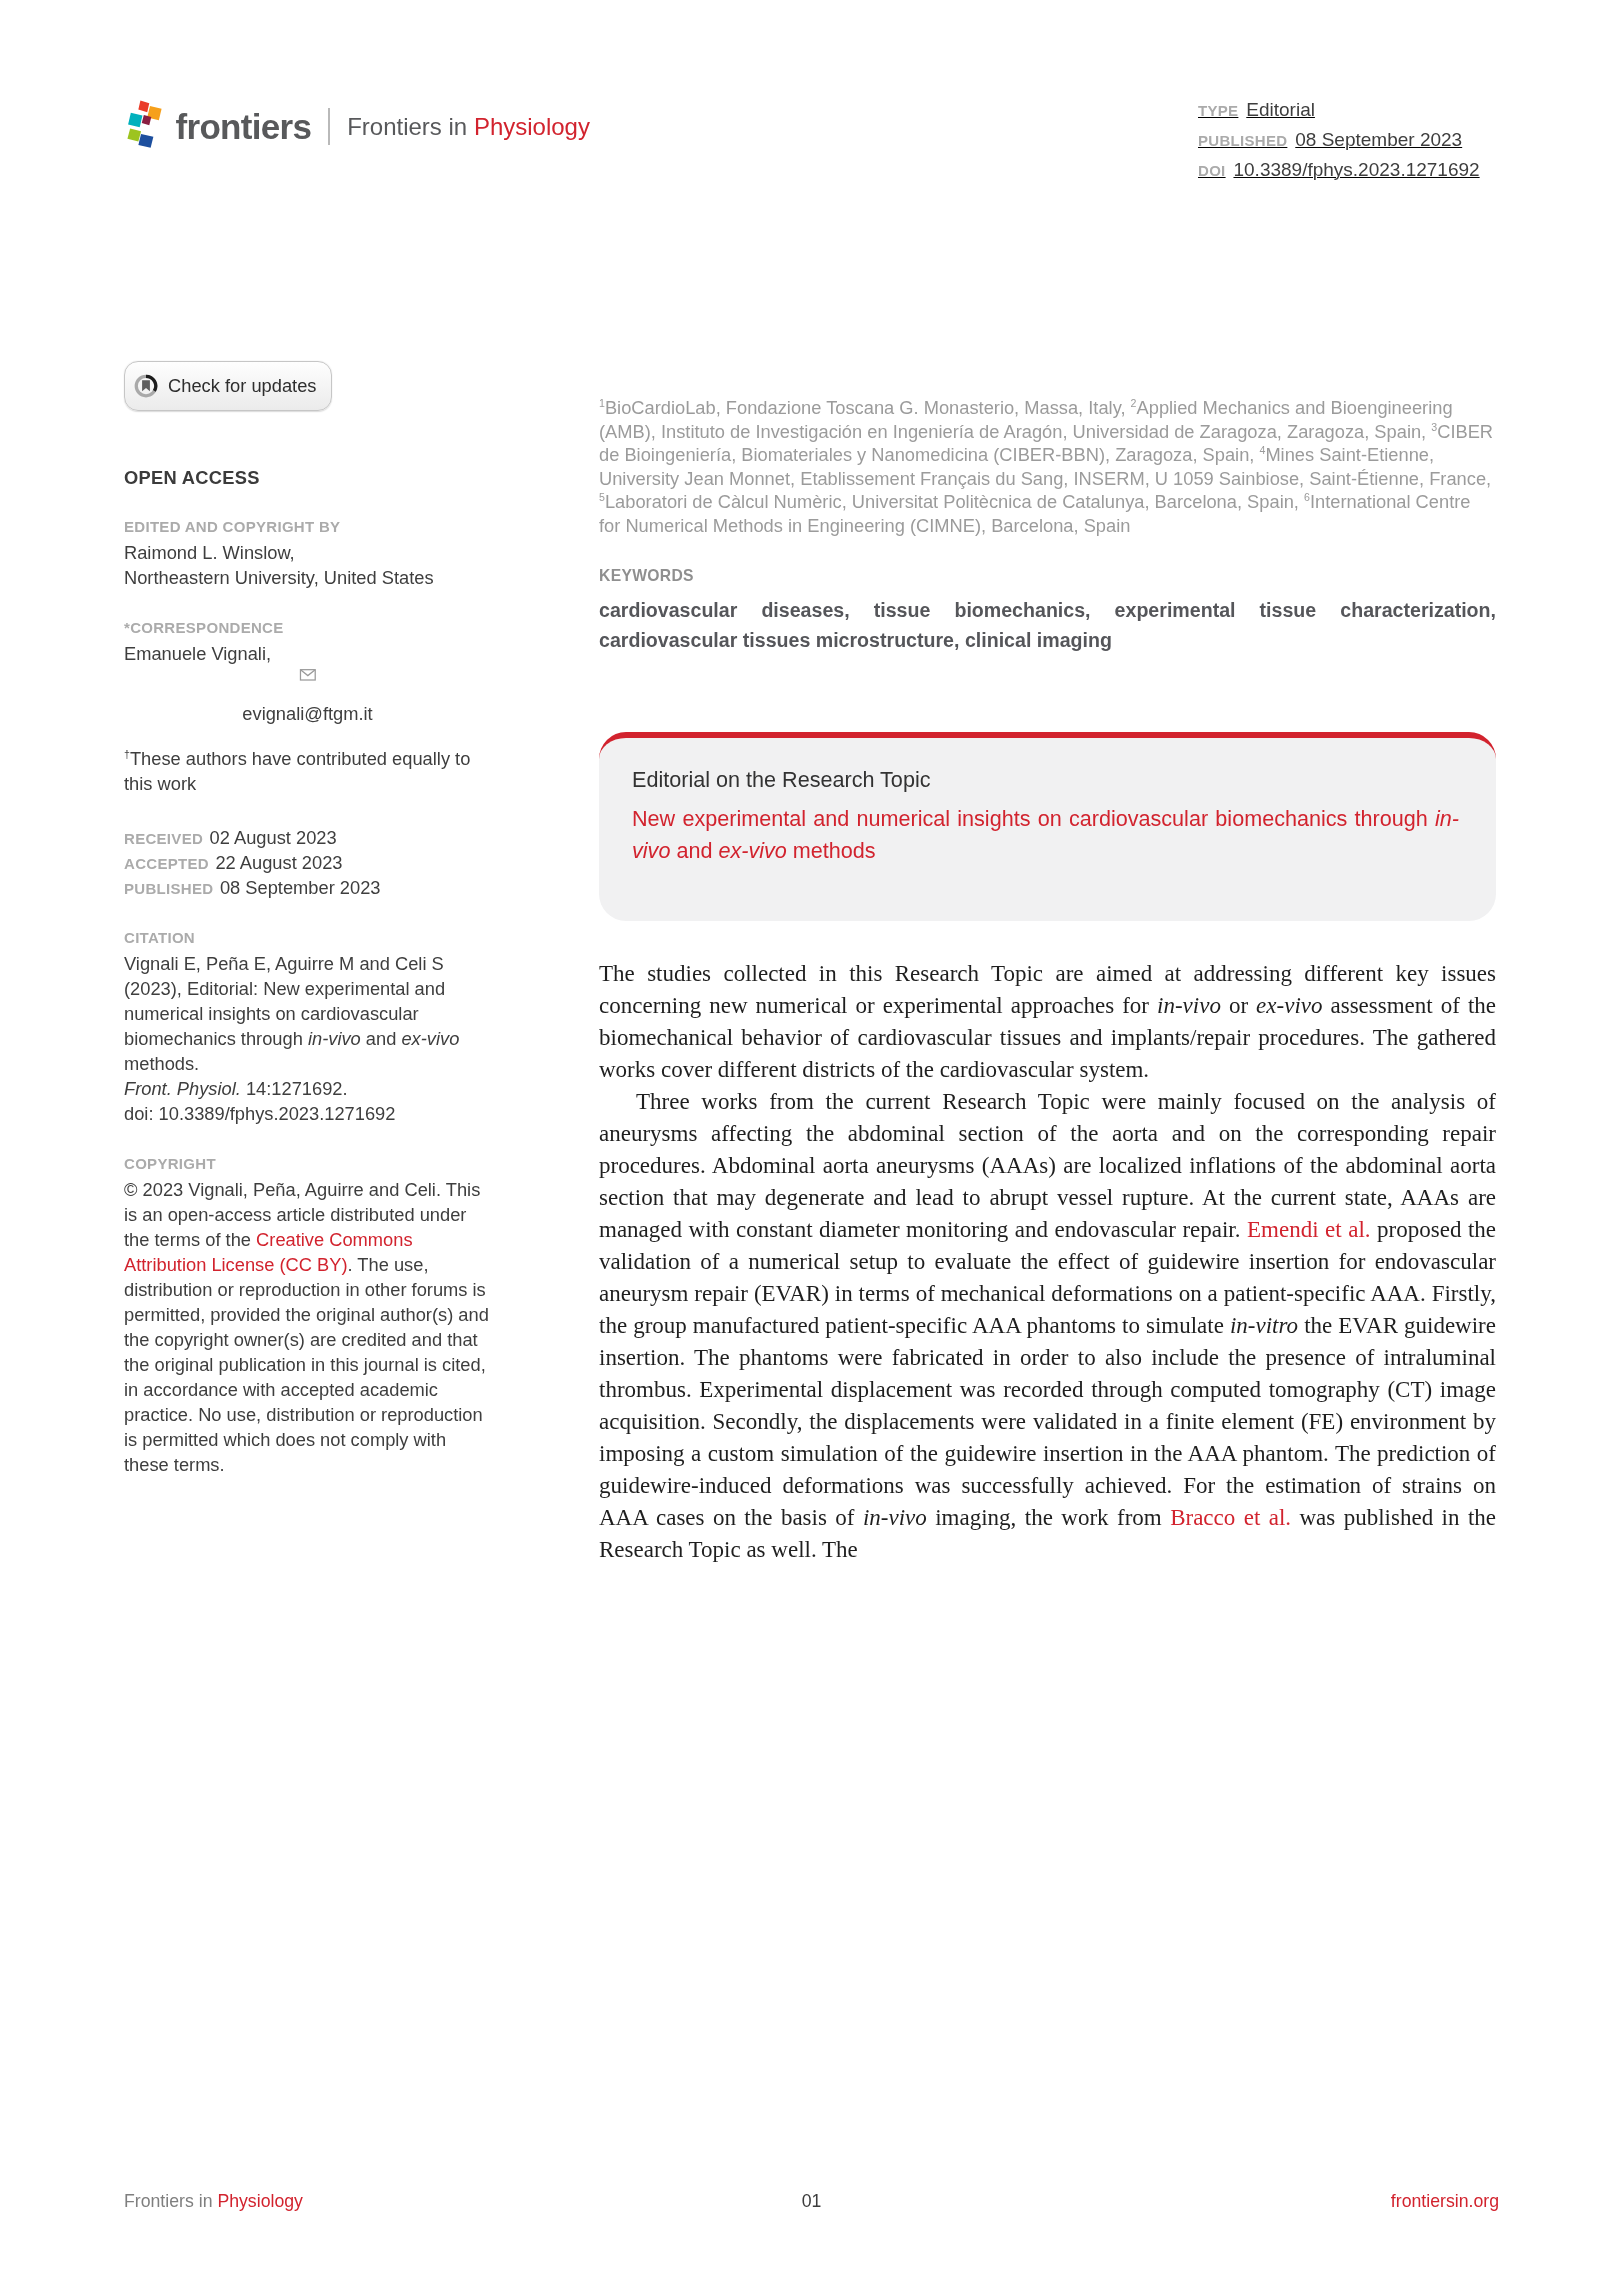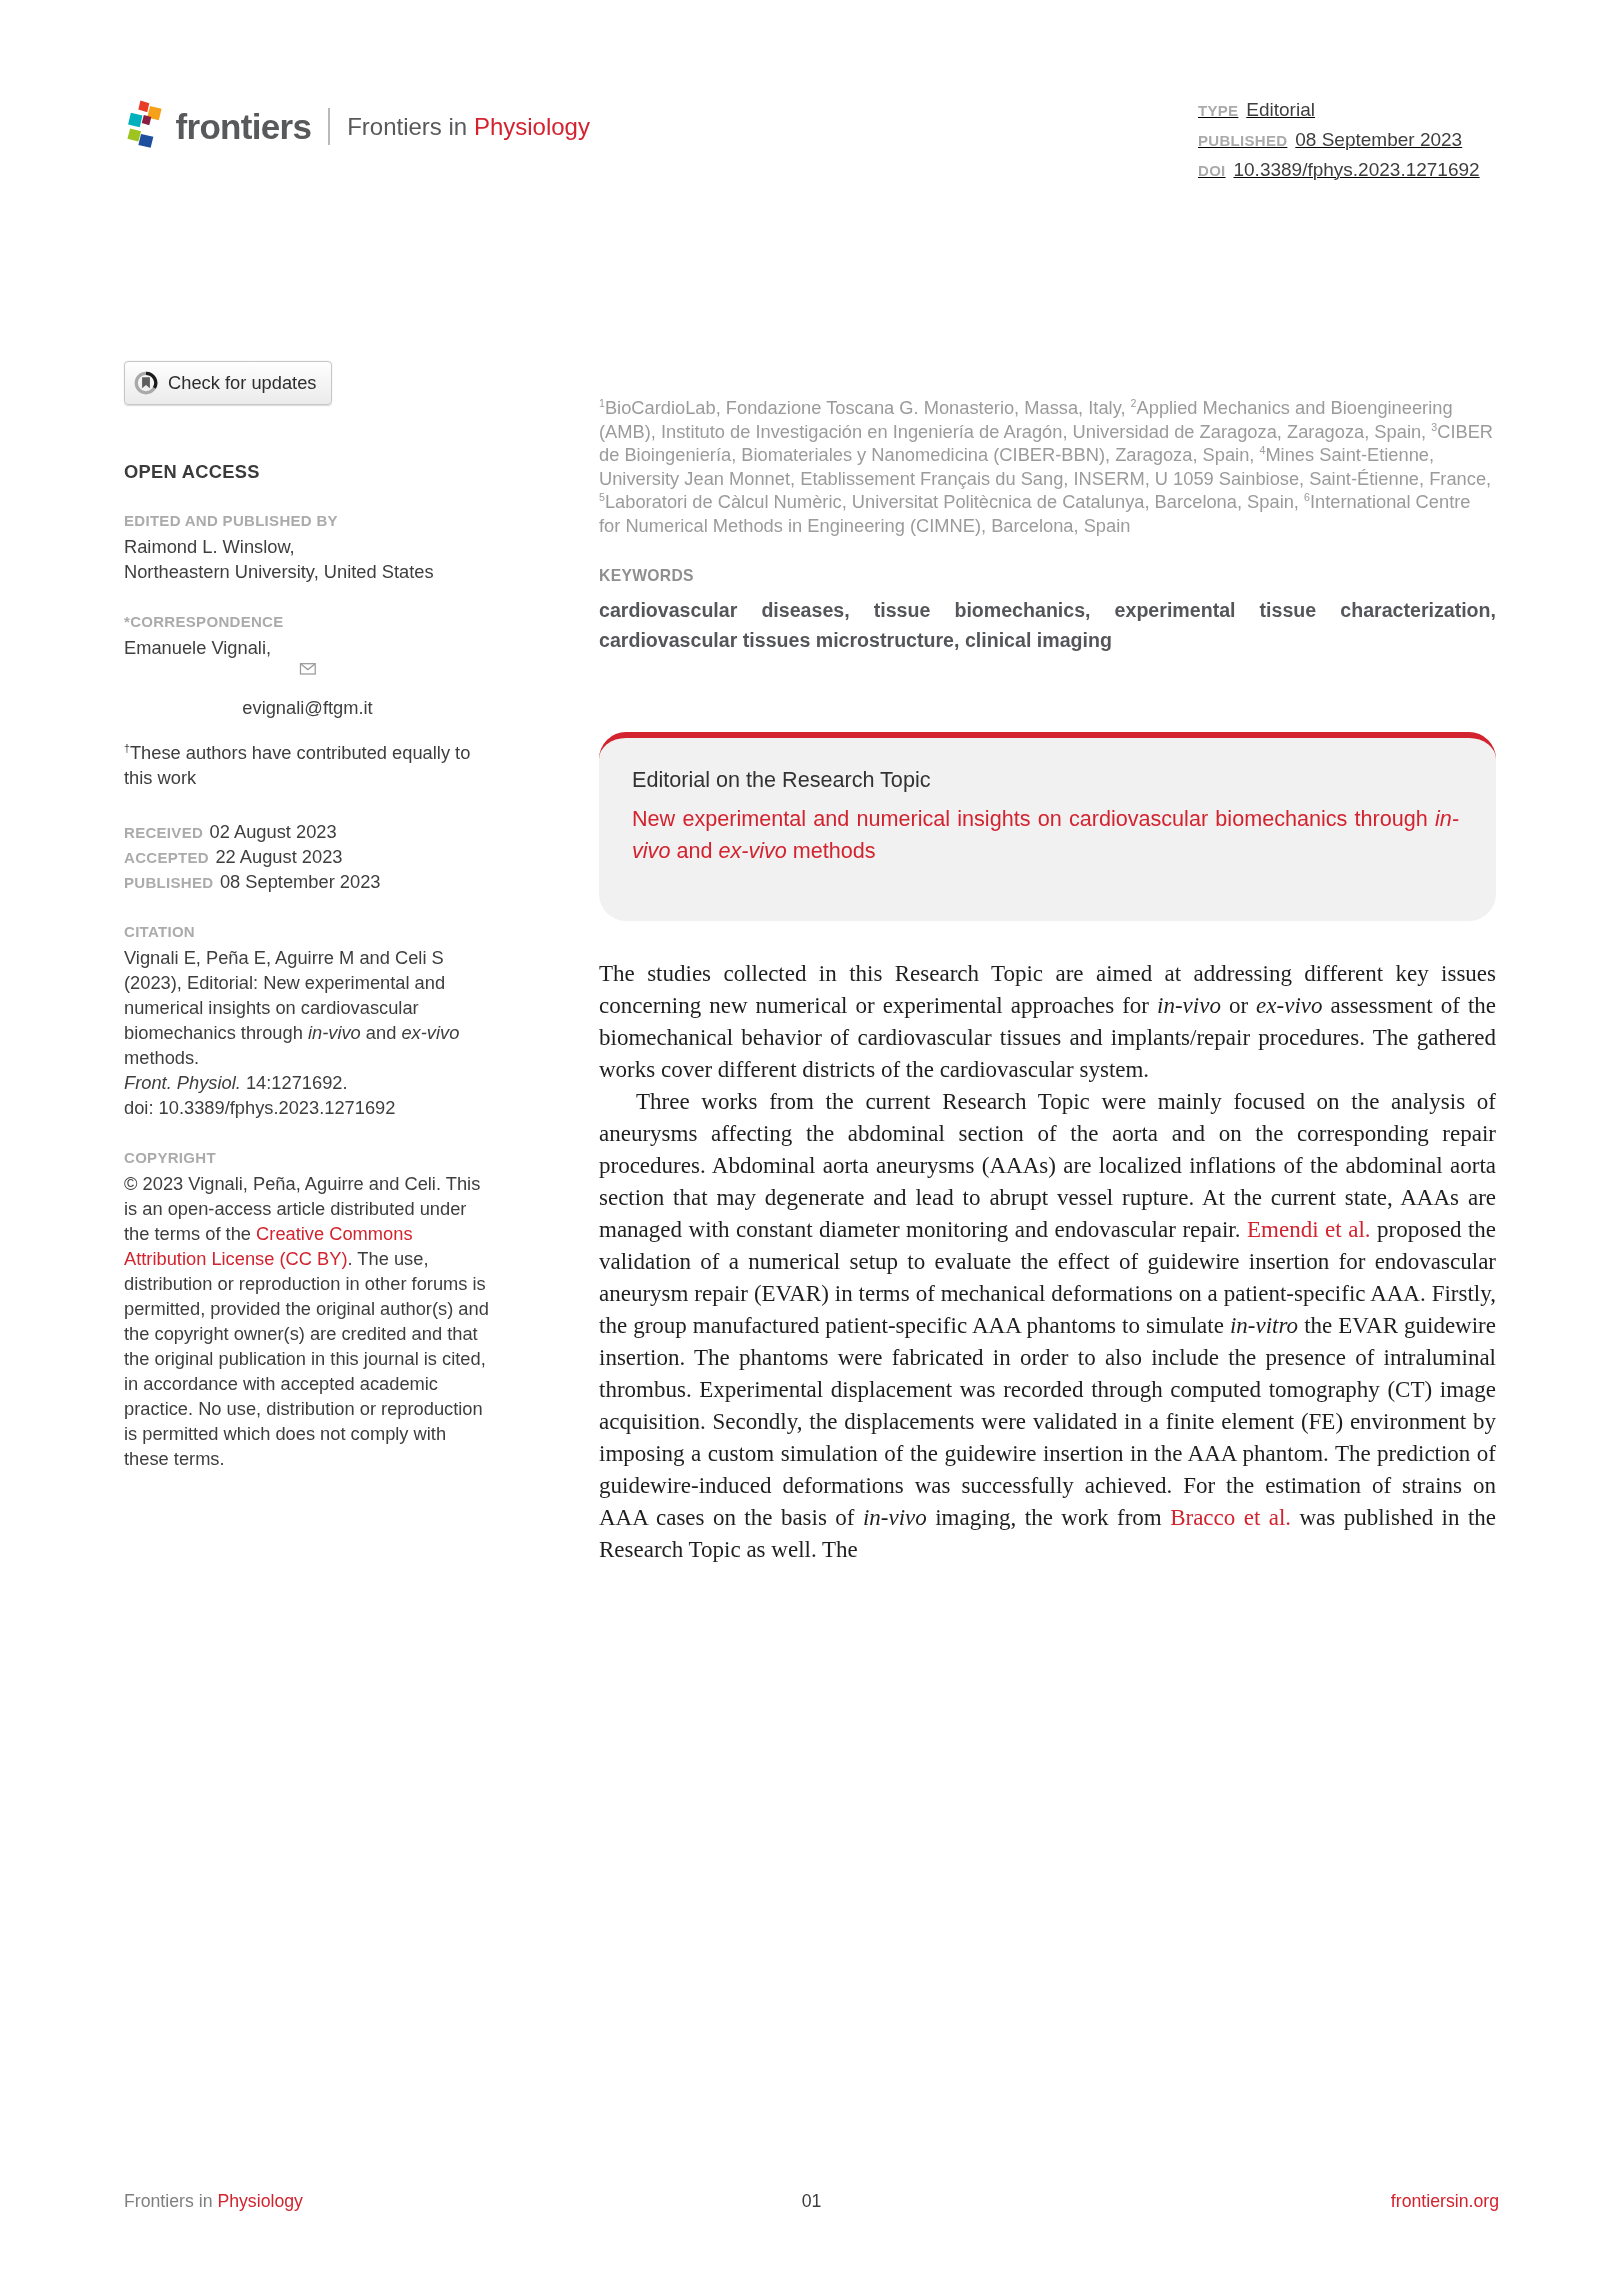--- a/index.html
+++ b/index.html
@@ -22,22 +22,22 @@
   .brand .vdiv{width:2px;height:37px;background:#b9b9b9;margin:0 17px;}
   .brand .jname{font-size:24px;color:#58595b;}
   .brand .jname .jred{color:var(--red);}
   .meta{position:absolute;left:1198px;top:96px;}
   .meta .mrow{line-height:27px;white-space:nowrap;text-decoration:underline;}
   .mlabel{font-size:15px;font-weight:bold;color:var(--label-gray);letter-spacing:0.3px;margin-right:7.9px;}
   .mval{font-size:19px;color:var(--side-gray);}
 
   
   .sidebar{position:absolute;left:124px;top:361px;width:367px;}
-  .check-btn{display:inline-flex;align-items:center;gap:9.2px;height:44px;padding:0 14.4px 0 7.9px;
-    border:0.7px solid #c6c6c6;border-radius:4px;background:linear-gradient(#fefefe,#ebebeb);
+  .check-btn{display:inline-flex;align-items:center;gap:9.2px;height:50px;padding:0 14.4px 0 7.9px;
+    border:0.7px solid #c6c6c6;border-radius:14px;background:linear-gradient(#fefefe,#ebebeb);
     box-shadow:0 0.7px 1.3px rgba(0,0,0,.15);cursor:pointer;}
   .check-btn span{font-size:18.3px;color:#2e2e2e;}
   .sb-gap{height:56px;}
   .open-access{font-size:18.3px;font-weight:bold;color:#3b3b3b;letter-spacing:0.3px;}
   .sb-label{display:block;font-size:15px;font-weight:bold;color:var(--label-gray);letter-spacing:0.3px;margin-bottom:5.2px;}
   .sb-label.inline{display:inline;margin:0 6.5px 0 0;}
   .sb-text{font-size:18.3px;color:var(--side-gray);line-height:25px;}
   .sb-sec{margin-top:29px;}
   .sb-sec.tight{margin-top:19.6px;}
   .email-row{display:flex;align-items:center;gap:17px;flex-direction:column;}
@@ -108,21 +108,21 @@
         <path d="M20 5 a15 15 0 0 1 12.9 22.6" fill="none" stroke="#1c1c1c" stroke-width="5"></path>
         <path d="M14 11 h12 v17 l-6 -5 -6 5 z" fill="#5f5f5f"></path>
       </svg>
       <span>Check for updates</span>
     </div>
 
     <div class="sb-gap"></div>
     <div class="open-access">OPEN ACCESS</div>
 
     <div class="sb-sec">
-      <span class="sb-label">EDITED AND PUBLISHED BY</span>
+      <span class="sb-label">EDITED AND COPYRIGHT BY</span>
       <div class="sb-text">Raimond L. Winslow,</div>
       <div class="sb-text">Northeastern University, United States</div>
     </div>
 
     <div class="sb-sec">
       <span class="sb-label">*CORRESPONDENCE</span>
       <div class="sb-text">Emanuele Vignali,</div>
       <div class="sb-text email-row">
         <svg width="17.7" height="17.7" viewBox="0 0 24 24">
           <rect x="2" y="5" width="20" height="14" fill="none" stroke="#9a9a9a" stroke-width="1.7"></rect>

